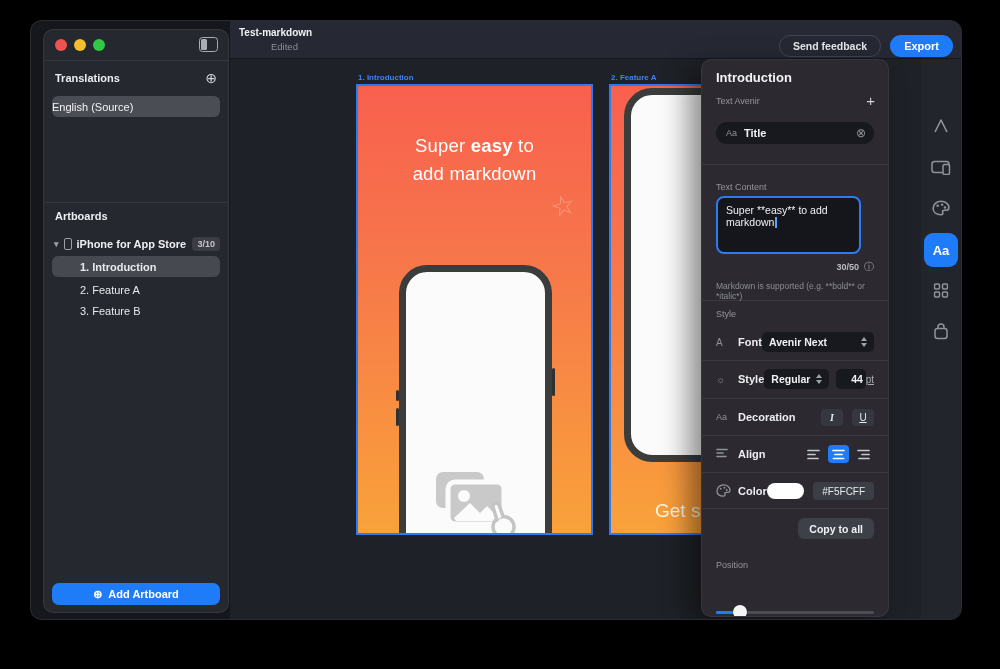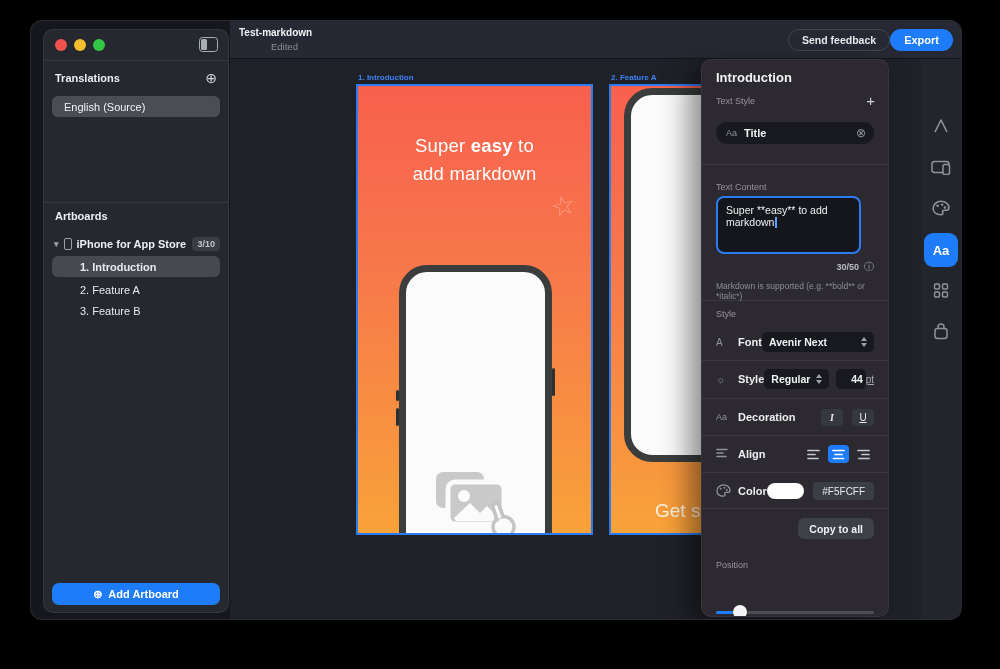--- a/index.html
+++ b/index.html
@@ -17,41 +17,41 @@
   .dot.r { background:#ee5350; } .dot.y { background:#f5bd30; } .dot.g { background:#33c748; }
   .sb-toggle { position:absolute; right:10px; top:7px; width:19px; height:15px;
     border:1.6px solid #a9adb4; border-radius:3.5px; }
   .sb-toggle::before { content:""; position:absolute; left:1px; top:1px; bottom:1px; width:6px;
     background:#a9adb4; border-radius:1.5px; }
   .sb-div { position:absolute; left:0; right:0; top:30px; height:1px; background:rgba(255,255,255,.07); }
   .sb-div2 { position:absolute; left:0; right:0; top:172px; height:1px; background:rgba(255,255,255,.07); }
   .sb-h { position:absolute; left:11px; font-size:11px; font-weight:bold; color:#eceef1; }
   .tr-add { position:absolute; right:11px; top:41px; font-size:14px; color:#d2d5da; line-height:1; }
   .lang-pill { position:absolute; left:8px; right:8px; top:66px; height:21px; background:#4a4d53;
-    border-radius:6px; display:flex; align-items:center; padding-left:12px;
+    border-radius:6px; display:flex; align-items:center; 
     font-size:11px; color:#f2f3f5; }
   .group-row { position:absolute; left:10px; right:8px; top:205px; height:18px;
     display:flex; align-items:center; gap:5px; font-size:11px; font-weight:bold; color:#eceef1; }
   .chev { font-size:9px; color:#9aa0a8; }
   .phone-ic { width:8px; height:12px; border:1.3px solid #9aa0a8; border-radius:2px; }
   .cnt-badge { margin-left:auto; font-size:9px; color:#c3c6cc; background:rgba(255,255,255,.10);
     border-radius:4px; padding:2px 5px; font-weight:bold; }
   .ab-item { position:absolute; left:8px; right:8px; height:21px; display:flex; align-items:center;
     padding-left:28px; font-size:11px; color:#e8eaed; border-radius:6px; }
   .ab-item.sel { background:#46494f; font-weight:bold; }
   .add-artboard { position:absolute; left:8px; right:8px; bottom:7px; height:22px; background:#1f7cf9;
     border-radius:7px; display:flex; align-items:center; justify-content:center; gap:6px;
     color:#fff; font-size:11px; font-weight:bold; }
 
   
   .titlebar { position:absolute; left:199px; right:0; top:0; height:38px; background:#262933;
     border-bottom:1px solid rgba(0,0,0,.45); }
   .doc-title { position:absolute; left:9px; top:6px; font-size:10px; font-weight:bold; color:#f0f1f4; }
   .doc-status { position:absolute; left:9px; top:20px; font-size:9.5px; color:#8b8e96;margin-left:32px; }
-  .tb-buttons { position:absolute; right:8px; top:8px; display:flex; }
+  .tb-buttons { position:absolute; right:8px; top:14px; display:flex; gap:9px; }
   .btn-feedback { height:22px; padding:0 13px; border:1px solid #42464f; border-radius:11px;
     background:transparent; color:#e8eaed; font-size:10.5px; font-weight:bold;
     display:flex; align-items:center; }
   .btn-export { height:22px; padding:0 14px; border-radius:11px; background:#1f7cf9; color:#fff;
     font-size:11px; font-weight:bold; display:flex; align-items:center; }
 
   
   .canvas { position:absolute; left:199px; right:0; top:38px; bottom:0; background:#1e2127; }
   .ab-label { position:absolute; font-size:8px; font-weight:bold; color:#3f82f4; }
   .artboard { position:absolute; width:237px; height:451px; border:2px solid #2b7bf3;
@@ -214,21 +214,21 @@
 
     <div class="add-artboard">
       <span>⊕</span>
       <span>Add Artboard</span>
     </div>
   </div>
 
   <div class="panel">
     <div class="p-title">Introduction</div>
 
-    <div class="p-sec" style="top:36px;">Text Style</div>
+    <div class="p-sec" style="top:36px;">Text Avenir</div>
     <div class="p-add">+</div>
 
     <div class="block-pill">
       <span class="aa">Aa</span>
       <span class="nm">Title</span>
       <span class="x">⊗</span>
     </div>
 
     <div class="p-div" style="top:104px;"></div>
     <div class="p-sec" style="top:122px;">Text Content</div>

